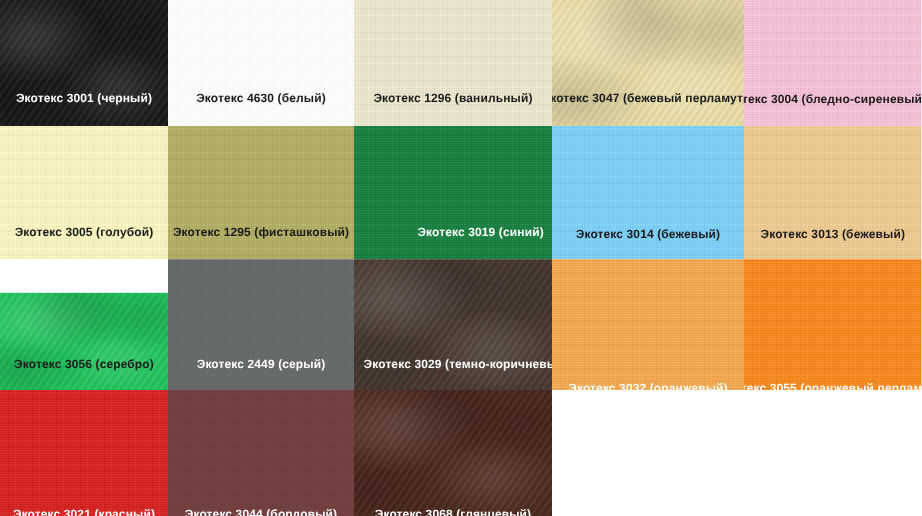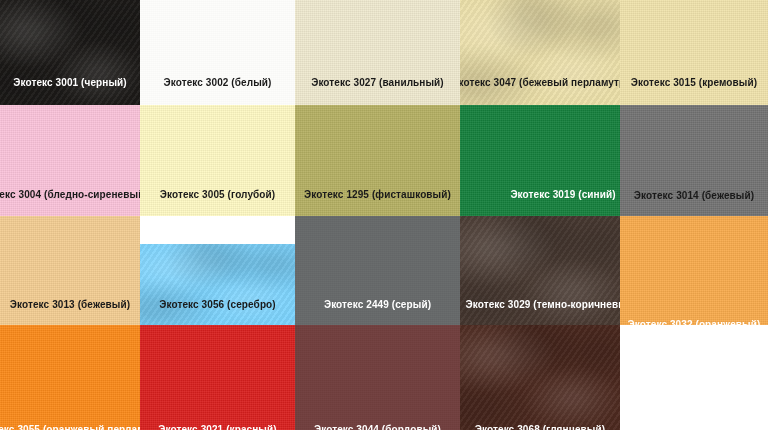--- a/index.html
+++ b/index.html
@@ -65,59 +65,55 @@
 </head>
 <body>
 
 <div id="swatch-grid">
     <div class="swatch r1 dark leather" style="background: rgb(29, 27, 25);">
       <div class="grain"></div>
       <div class="caption">Экотекс 3001 (черный)</div>
     </div>
     <div class="swatch r1 light smooth" style="background: rgb(253, 253, 251);">
       <div class="grain"></div>
-      <div class="caption">Экотекс 3002 (белый)</div>
+      <div class="caption">Экотекс 4630 (белый)</div>
     </div>
     <div class="swatch r1 light woven" style="background: rgb(239, 233, 207);">
       <div class="grain"></div>
-      <div class="caption">Экотекс 3027 (ванильный)</div>
+      <div class="caption">Экотекс 1296 (ванильный)</div>
     </div>
     <div class="swatch r1 light leather" style="background: rgb(235, 223, 169);">
       <div class="grain"></div>
       <div class="caption">Экотекс 3047 (бежевый перламутр)</div>
-    </div>
-    <div class="swatch r1 light woven" style="background: rgb(240, 227, 172);">
-      <div class="grain"></div>
-      <div class="caption">Экотекс 3015 (кремовый)</div>
     </div>
     <div class="swatch r2 light woven clip-left" style="background: rgb(251, 195, 218);">
       <div class="grain"></div>
       <div class="caption">Экотекс 3004 (бледно-сиреневый)</div>
     </div>
     <div class="swatch r2 light woven" style="background: #fef9c3;">
       <div class="grain"></div>
       <div class="caption">Экотекс 3005 (голубой)</div>
     </div>
     <div class="swatch r2 light woven" style="background: rgb(181, 176, 99);">
       <div class="grain"></div>
       <div class="caption">Экотекс 1295 (фисташковый)</div>
     </div>
     <div class="swatch r2 dark woven" style="background: #15803d; padding-left: 46px;">
       <div class="grain"></div>
       <div class="caption">Экотекс 3019 (синий)</div>
     </div>
-    <div class="swatch r3 light woven" style="background: #737373;">
+    <div class="swatch r3 light woven" style="background: #7dd3fc;">
       <div class="grain"></div>
       <div class="caption">Экотекс 3014 (бежевый)</div>
     </div>
     <div class="swatch r3 light woven" style="background: rgb(243, 205, 146);">
       <div class="grain"></div>
       <div class="caption">Экотекс 3013 (бежевый)</div>
     </div>
-    <div class="swatch r3 light leather" style="background: #7dd3fc; margin-top: 28px;">
+    <div class="swatch r3 light leather" style="background: #22c55e; margin-top: 28px;">
       <div class="grain"></div>
       <div class="caption">Экотекс 3056 (серебро)</div>
     </div>
     <div class="swatch r3 dark smooth" style="background: rgb(102, 105, 106);">
       <div class="grain"></div>
       <div class="caption">Экотекс 2449 (серый)</div>
     </div>
     <div class="swatch r3 dark leather clip-right" style="background: rgb(74, 59, 51);">
       <div class="grain"></div>
       <div class="caption">Экотекс 3029 (темно-коричневый)</div>

